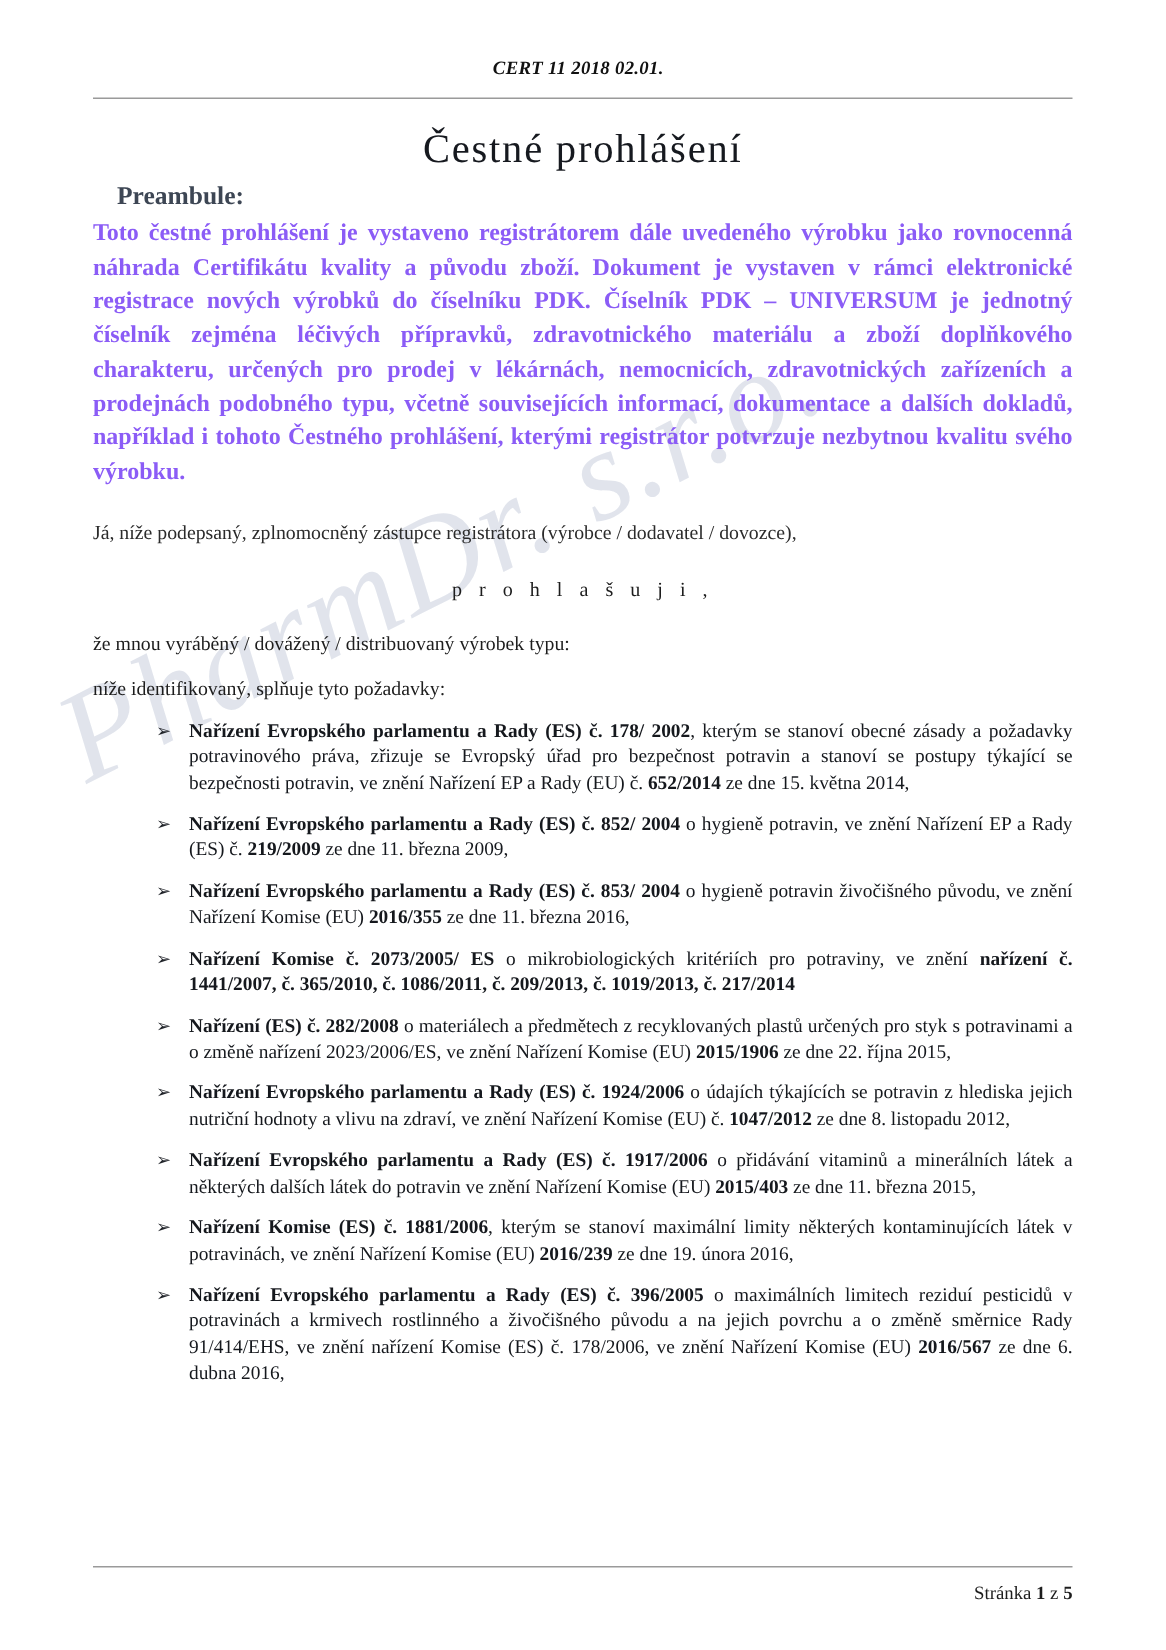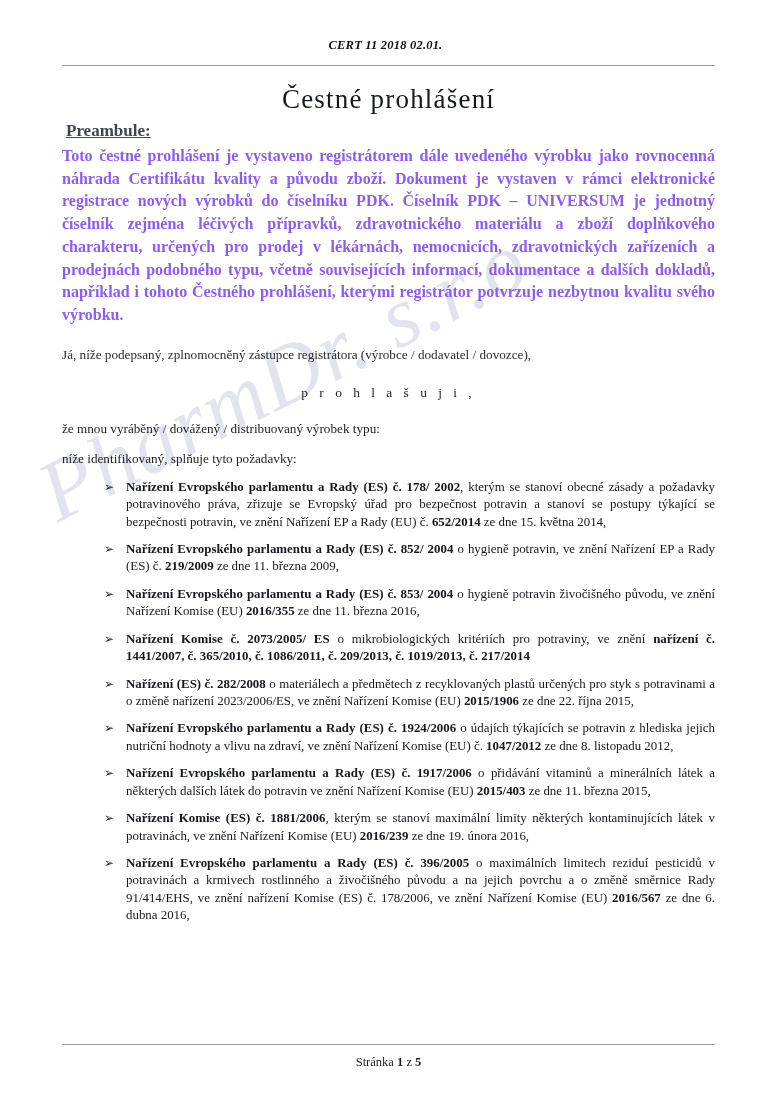--- a/index.html
+++ b/index.html
@@ -75,22 +75,21 @@
     text-align: center;
     font-size: 14.2px;
     font-weight: bold;
     color: #1a1a1a;
     margin: 0 0 26px 0;
   }
   .sec-title {
     font-size: 17px;
     font-weight: bold;
     color: #3d4654;
-    margin: 0 0 4px 4px;
-    text-decoration: underline;
+    margin: 0 0 4px 16px;
   }
   .preamble {
     color: #8b5cf6;
     font-size: 16px;
     line-height: 1.42;
     text-align: justify;
     margin: 0 0 20px 0;
     font-weight: bold;
   }
   .preamble p { margin: 0; }
@@ -147,21 +146,21 @@
   }
   b { font-weight: bold; }
   .footer {
     position: absolute;
     left: 62px;
     right: 62px;
     bottom: 30px;
     z-index: 2;
   }
   .footer .pg {
-    text-align: center;
+    text-align: right;
     font-size: 12.5px;
     color: #1d1d1d;
   }
 </style>
 </head>
 <body>
 
 <div class="page">
 
   <div class="watermark">PharmDr. s.r.o.</div>

